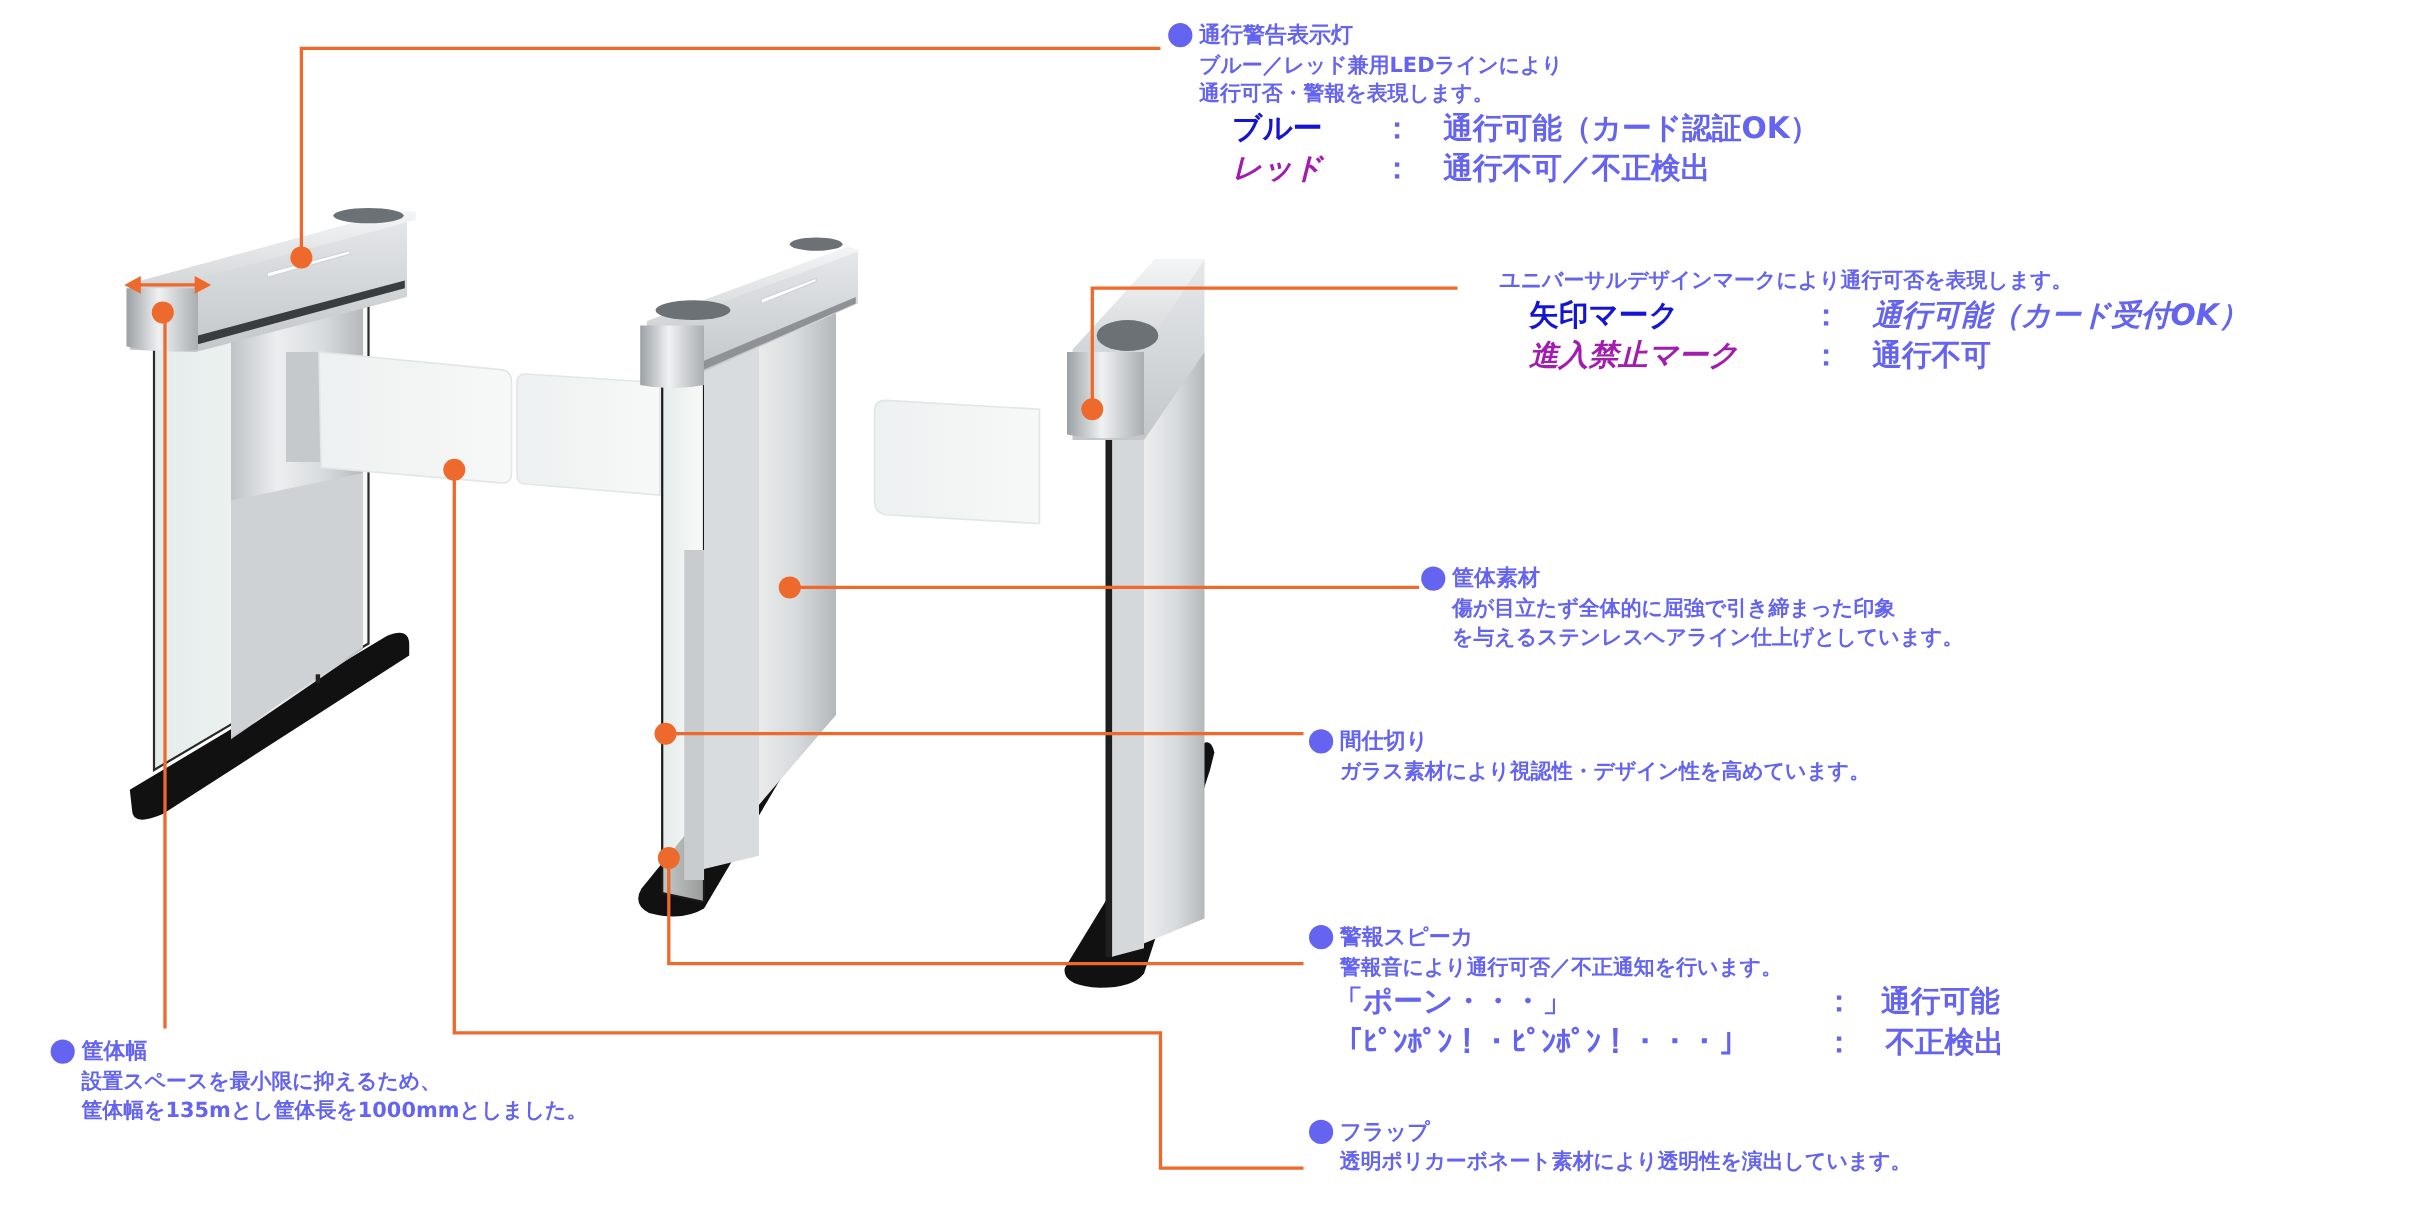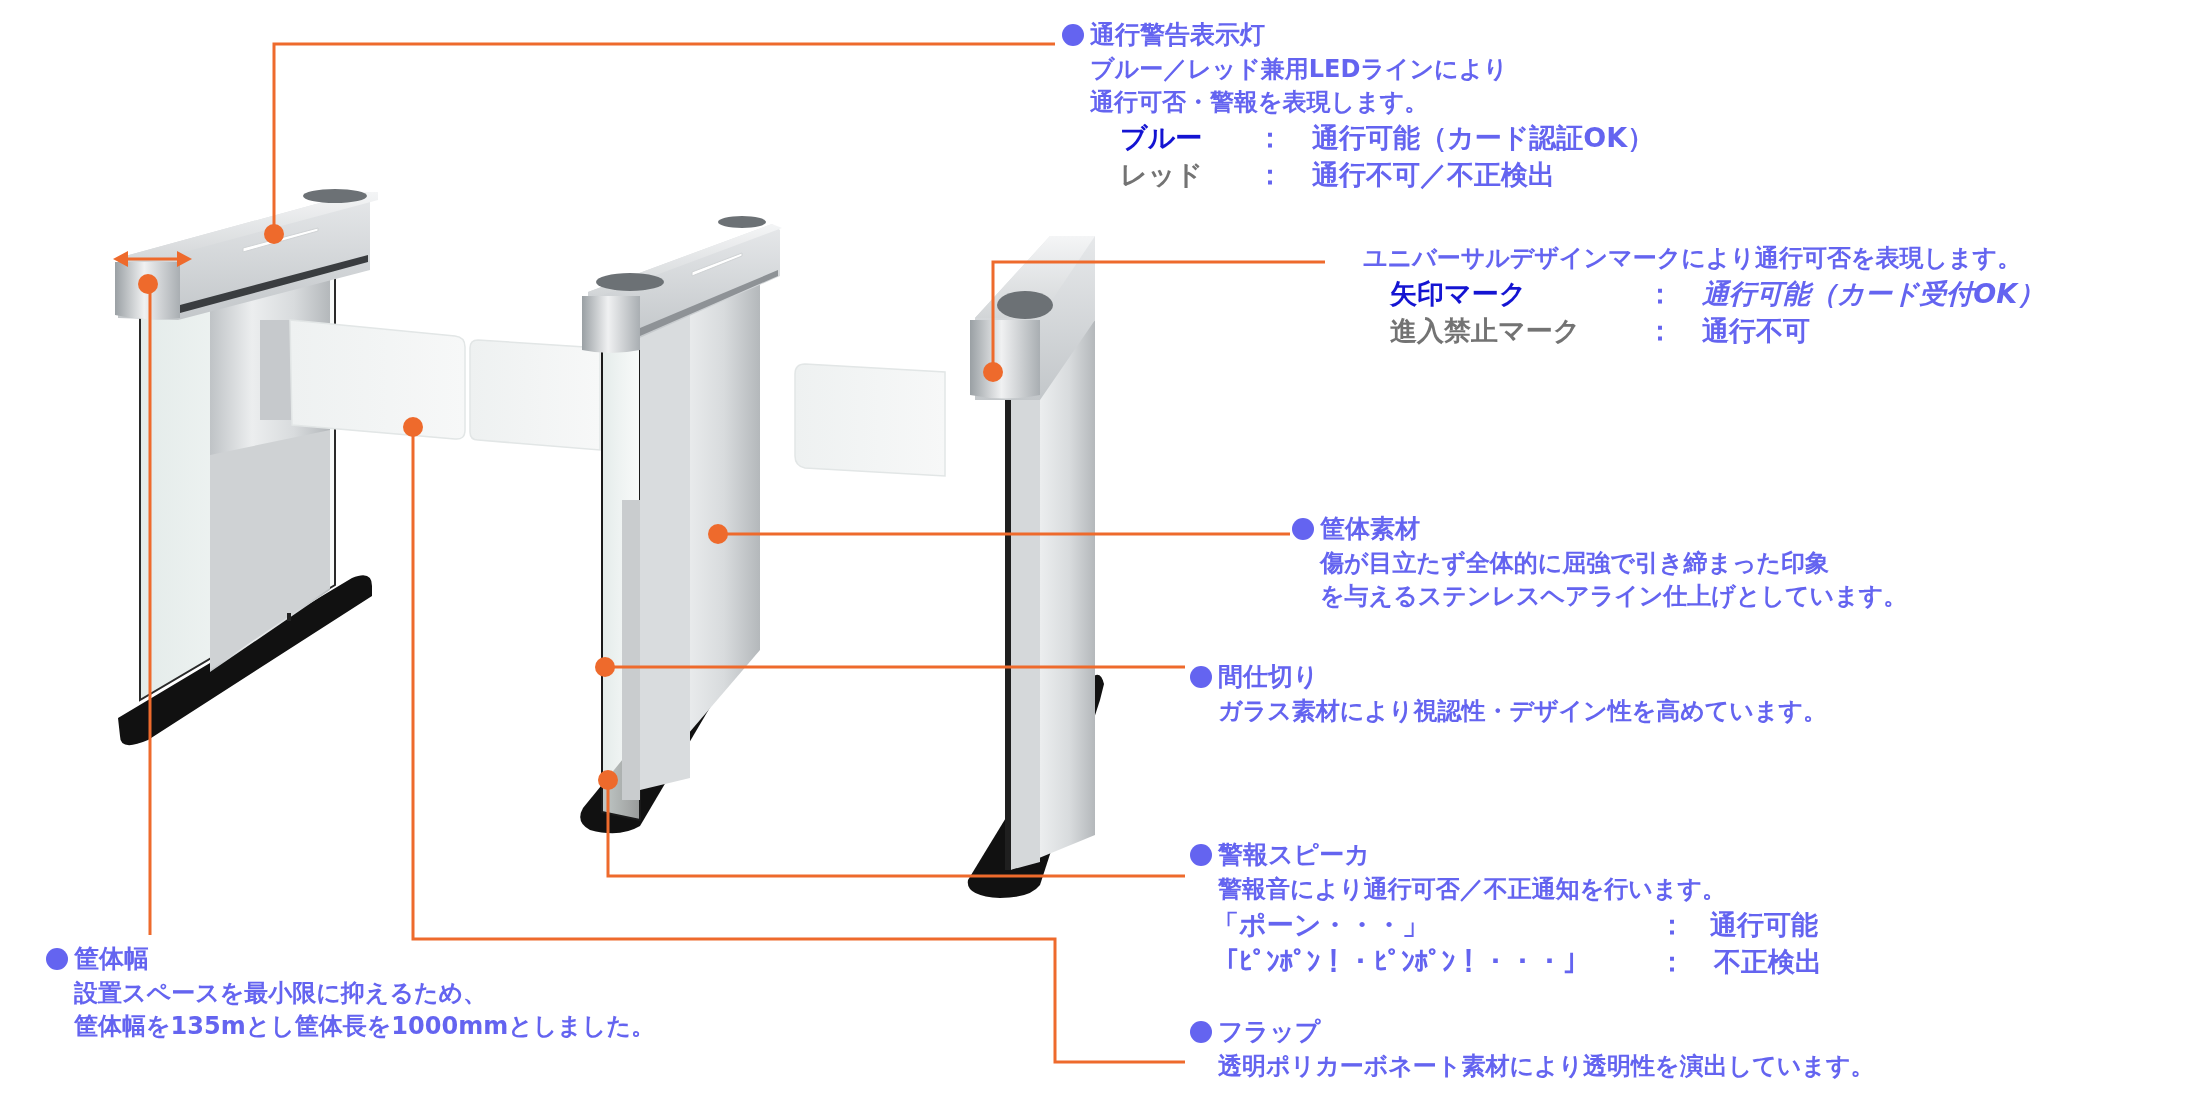--- a/index.html
+++ b/index.html
@@ -2,30 +2,30 @@
 <html><head>
 <meta charset="utf-8">
 <style>
   html, body { margin: 0; padding: 0; background: #ffffff; }
   body { width: 2192px; height: 1103px; position: relative; overflow: hidden;
          font-family: "DejaVu Sans", "Liberation Sans", sans-serif; }
   .stage { position: absolute; left: 0; top: 0; width: 2192px; height: 1103px; }
   svg.art { position: absolute; left: 0; top: 0; }
 
   .callout { position: absolute; color: #6464f0; font-weight: bold; line-height: 1.38; }
-  .callout .title { font-size: 25px; display: flex; align-items: center; white-space: nowrap; }
+  .callout .title { font-size: 20px; display: flex; align-items: center; white-space: nowrap; }
   .callout .title .bullet { display: inline-block; width: 22px; height: 22px; border-radius: 50%;
                             background: #6464f0; margin-right: 6px; flex: 0 0 auto; }
-  .callout .desc { font-size: 24px; padding-left: 28px; white-space: nowrap; }
+  .callout .desc { font-size: 19px; padding-left: 28px; white-space: nowrap; }
   .callout .row { font-size: 27px; white-space: nowrap; display: flex; }
   .callout .row .k { display: inline-block; }
   .callout .row .sep { display: inline-block; text-align: center; }
   .callout .row .v { display: inline-block; }
   .k-blue { color: #1414d2; }
-  .k-red  { color: #737373; }
+  .k-red  { color: #a21caf; font-style: italic; }
   .k-plain { color: #6464f0; }
 </style>
 </head>
 <body>
 
 <div class="stage">
 
   <svg class="art" width="2192" height="1103" viewBox="0 0 2192 1103">
     <defs>
       <linearGradient id="steel" x1="0" x2="1" y1="0" y2="0">

